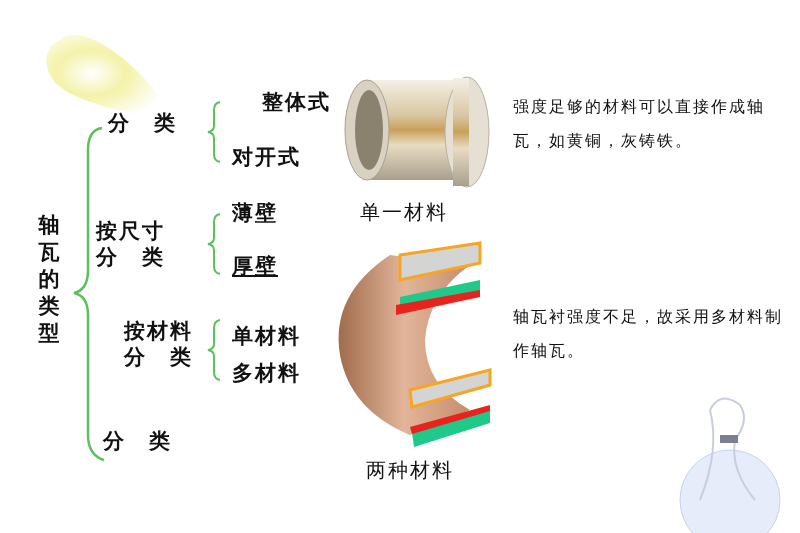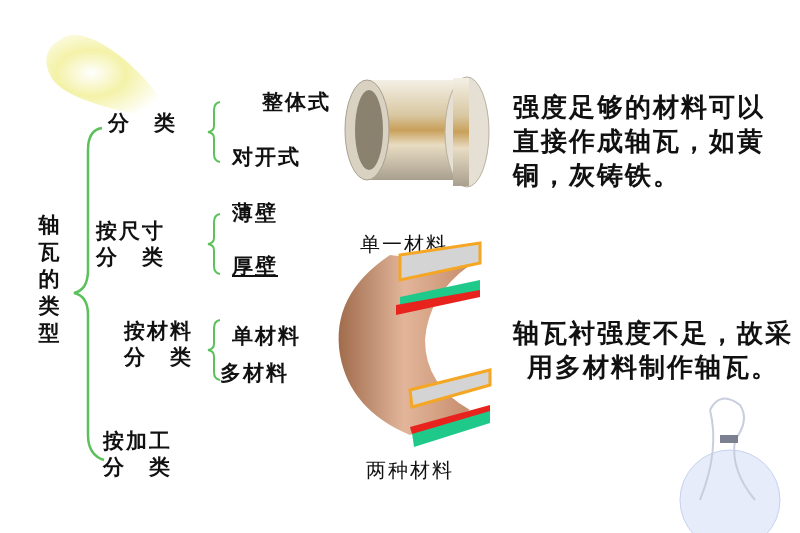--- a/index.html
+++ b/index.html
@@ -1,21 +1,21 @@
 <!DOCTYPE html>
 <html><head>
 <meta charset="utf-8">
 <style>
   html, body { margin:0; padding:0; }
   body { width:800px; height:533px; background:#ffffff; position:relative; overflow:hidden;
          font-family: "DejaVu Sans", "Liberation Sans", sans-serif; color:#111; }
   .abs { position:absolute; }
   .txt { font-size:21px; font-weight:bold; letter-spacing:2px; line-height:26px; white-space:nowrap; }
   .vert { font-size:21px; font-weight:bold; line-height:27px; width:24px; text-align:center; }
-  .para { font-size:26px; font-weight:bold; line-height:34px; letter-spacing:2px; width:270px; }
+  .para { font-size:16px; font-weight:normal; line-height:34px; letter-spacing:2px; width:270px; }
   .lbl { font-size:20px; line-height:24px; letter-spacing:2px; white-space:nowrap; }
   svg { position:absolute; overflow:visible; }
 </style>
 </head>
 <body>
 
 <svg style="left:20px;top:20px;" width="160" height="110">
   <defs>
     <radialGradient id="glow" cx="35%" cy="45%" r="60%">
       <stop offset="0%" stop-color="#ffffff"></stop>
@@ -58,63 +58,62 @@
 <div class="abs txt" style="left:232px;top:253px;text-decoration:underline;">厚壁</div>
 
 <div class="abs txt" style="left:124px;top:318px;font-family:Liberation Serif, serif;">
   <div>按材料</div>
   <div>分　类</div>
 </div>
 <svg style="left:204px;top:318px;" width="20" height="64">
   <path d="M16 2 Q 10 3, 10 10 L 10 26 Q 10 31, 4 32 Q 10 33, 10 38 L 10 54 Q 10 61, 16 62" fill="none" stroke="#5cc05c" stroke-width="2"></path>
 </svg>
 <div class="abs txt" style="left:232px;top:323px;">单材料</div>
-<div class="abs txt" style="left:220px;top:360px;">多材料</div>
+<div class="abs txt" style="left:232px;top:360px;">多材料</div>
 
 <div class="abs txt" style="left:103px;top:428px;">
-  <div>按加工</div>
   <div>分　类</div>
 </div>
 
 <svg style="left:335px;top:70px;" width="160" height="125">
   <defs>
     <linearGradient id="metal" x1="0" y1="0" x2="0" y2="1">
       <stop offset="0%" stop-color="#f4f0e6"></stop>
       <stop offset="35%" stop-color="#d8c7a2"></stop>
       <stop offset="50%" stop-color="#c9a05a"></stop>
       <stop offset="65%" stop-color="#e8dcc2"></stop>
       <stop offset="100%" stop-color="#a89f8e"></stop>
     </linearGradient>
   </defs>
   <rect x="30" y="10" width="100" height="100" fill="url(#metal)"></rect>
   <ellipse cx="132" cy="62" rx="22" ry="55" fill="#e6e0d4" stroke="#b8b0a0"></ellipse>
   <rect x="118" y="8" width="16" height="108" fill="url(#metal)"></rect>
   <ellipse cx="32" cy="60" rx="22" ry="50" fill="#d9d2c2" stroke="#a8a090"></ellipse>
   <ellipse cx="34" cy="60" rx="14" ry="40" fill="#8a826f"></ellipse>
 </svg>
-<div class="abs lbl" style="left:360px;top:232px;">单一材料</div>
+<div class="abs lbl" style="left:360px;top:200px;">单一材料</div>
 
 <svg style="left:330px;top:235px;" width="170" height="225">
   <defs>
     <linearGradient id="bronze" x1="0" y1="0" x2="1" y2="0">
       <stop offset="0%" stop-color="#a06c4c"></stop>
       <stop offset="50%" stop-color="#e2b59a"></stop>
       <stop offset="100%" stop-color="#c68d6c"></stop>
     </linearGradient>
   </defs>
   <path d="M60 20 Q 0 60, 10 120 Q 20 175, 80 200 L 140 175 Q 95 150, 95 105 Q 98 60, 140 30 Z" fill="url(#bronze)"></path>
   <path d="M70 20 L 150 8 L 150 28 L 70 45 Z" fill="#d4d4d4" stroke="#f5a623" stroke-width="3"></path>
   <path d="M70 62 L 150 45 L 150 58 L 70 75 Z" fill="#1ec98a"></path>
   <path d="M66 70 L 150 55 L 150 62 L 66 80 Z" fill="#e8231e"></path>
   <path d="M80 155 L 160 135 L 160 150 L 82 172 Z" fill="#d4d4d4" stroke="#f5a623" stroke-width="3"></path>
   <path d="M82 198 L 160 175 L 160 188 L 84 212 Z" fill="#1ec98a"></path>
   <path d="M80 192 L 160 170 L 160 176 L 82 199 Z" fill="#e8231e"></path>
 </svg>
 <div class="abs lbl" style="left:366px;top:458px;">两种材料</div>
 
 <div class="abs para" style="left:513px;top:90px;">强度足够的材料可以直接作成轴瓦，如黄铜，灰铸铁。</div>
-<div class="abs para" style="left:513px;top:316px;width:280px;text-align:center;">轴瓦衬强度不足，故采用多材料制作轴瓦。</div>
+<div class="abs para" style="left:513px;top:300px;width:280px;">轴瓦衬强度不足，故采用多材料制作轴瓦。</div>
 
 <svg style="left:660px;top:380px;" width="140" height="153">
   <circle cx="70" cy="120" r="50" fill="#e6ecfa" stroke="#c6d2ee"></circle>
   <path d="M40 120 Q 60 70, 50 30 M50 30 Q 60 10, 80 25 Q 90 40, 75 60 Q 70 90, 95 120" fill="none" stroke="#c8cede" stroke-width="2"></path>
   <rect x="60" y="55" width="18" height="8" fill="#7a8090"></rect>
 </svg>
 
 </body></html>

